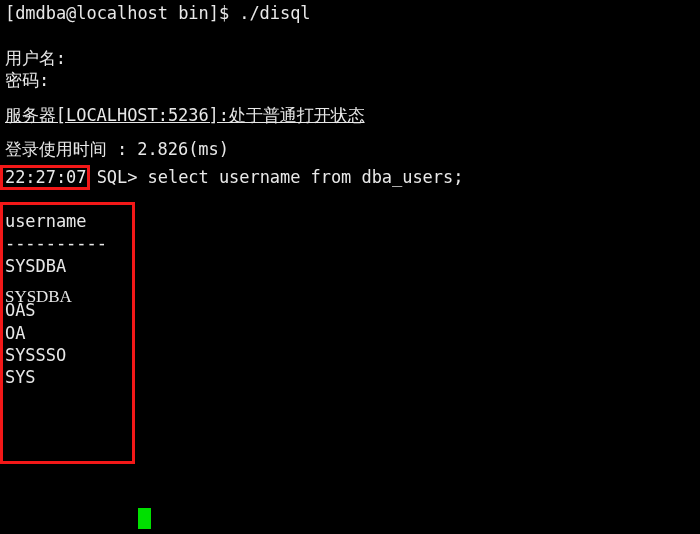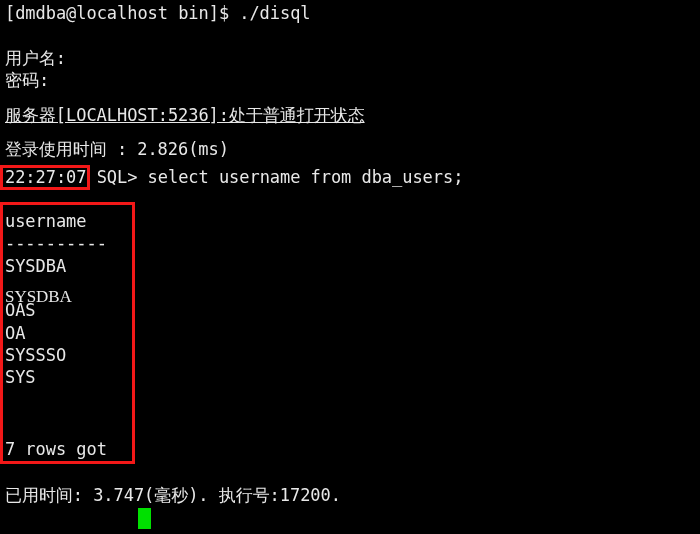--- a/index.html
+++ b/index.html
@@ -97,25 +97,23 @@
 
   <div class="line" style="top:321.6px;">OA</div>
 
   <div class="line" style="top:343.8px;">SYSSSO</div>
 
   <div class="line" style="top:366px;">SYS</div>
 
 
   <div class="line" style="top:410.4px;"></div>
 
-  <div class="line" style="top:438px;">7 rows got</div>
 
   <div class="line" style="top:460.2px;"></div>
 
-  <div class="line" style="top:484px;">已用时间: 3.747(毫秒). 执行号:17200.</div>
 
 
   <div id="cursor"></div>
 
   <div class="anno-box" id="box-timestamp"></div>
 
   <div class="anno-box" id="box-result"></div>
 
 </div>
 

